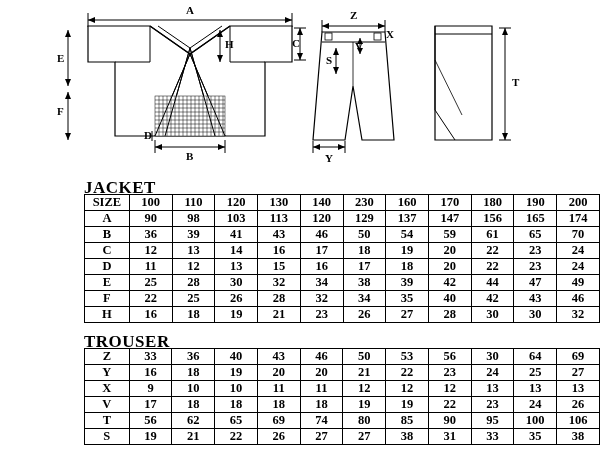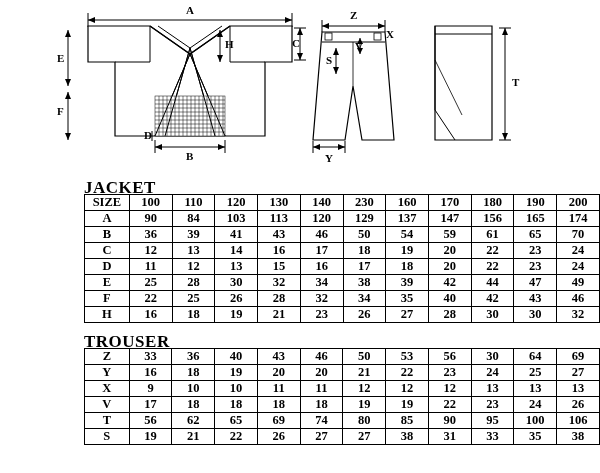--- a/index.html
+++ b/index.html
@@ -278,21 +278,21 @@
           <th class="v">170</th>
           <th class="v">180</th>
           <th class="v">190</th>
           <th class="v">200</th>
         </tr>
       </thead>
       <tbody>
         <tr>
           <td class="rowhdr">A</td>
           <td class="v">90</td>
-          <td class="v">84</td>
+          <td class="v">98</td>
           <td class="v">103</td>
           <td class="v">113</td>
           <td class="v">120</td>
           <td class="v">129</td>
           <td class="v">137</td>
           <td class="v">147</td>
           <td class="v">156</td>
           <td class="v">165</td>
           <td class="v">174</td>
         </tr>

